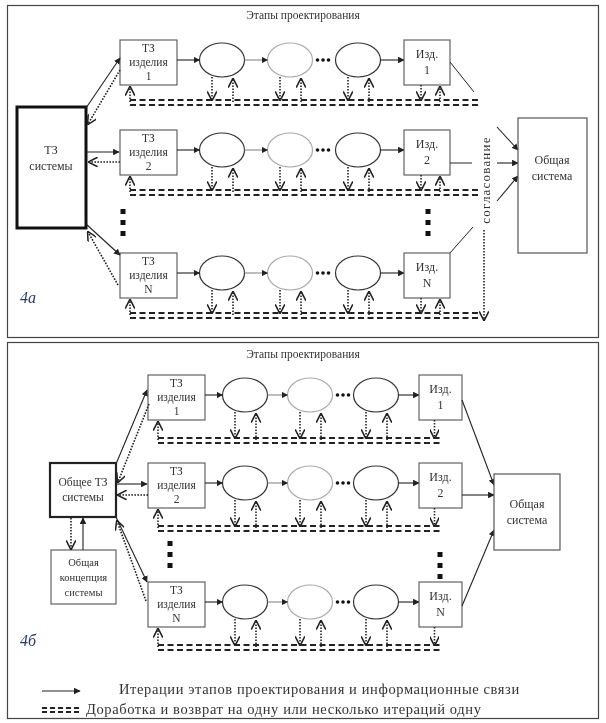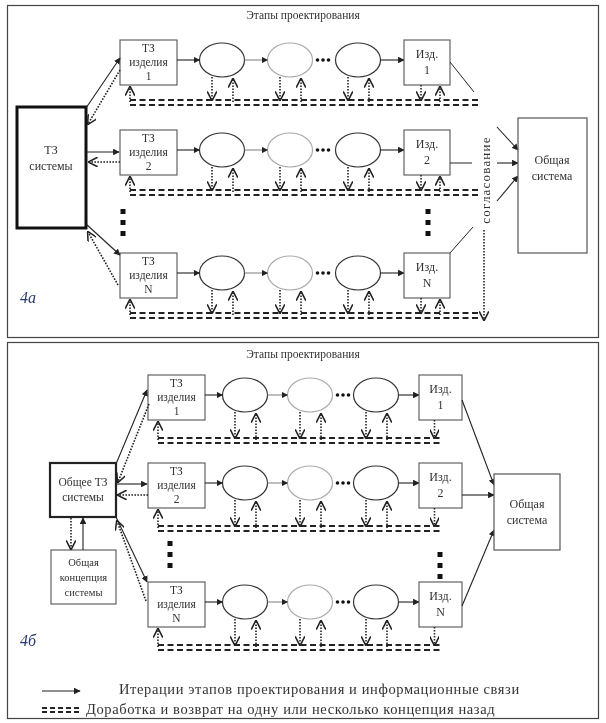--- a/index.html
+++ b/index.html
@@ -290,13 +290,13 @@
     </g>
 
   <line x1="42" y1="691" x2="80" y2="691" stroke="#222" stroke-width="1.2" marker-end="url(#ah)"></line>
   <g>
     <line x1="42" y1="708" x2="80" y2="708" stroke="#222" stroke-width="2" stroke-dasharray="5,3"></line>
     <line x1="42" y1="712" x2="80" y2="712" stroke="#222" stroke-width="2" stroke-dasharray="5,3"></line>
   </g>
 </svg>
 
 <div class="legend" style="top:681px;left:86px;margin-left:33px;">Итерации этапов проектирования и информационные связи</div>
-<div class="legend" style="top:701px;left:86px;">Доработка и возврат на одну или несколько концепция назад</div>
+<div class="legend" style="top:701px;left:86px;">Доработка и возврат на одну или несколько итераций одну</div>
 
 </body></html>

